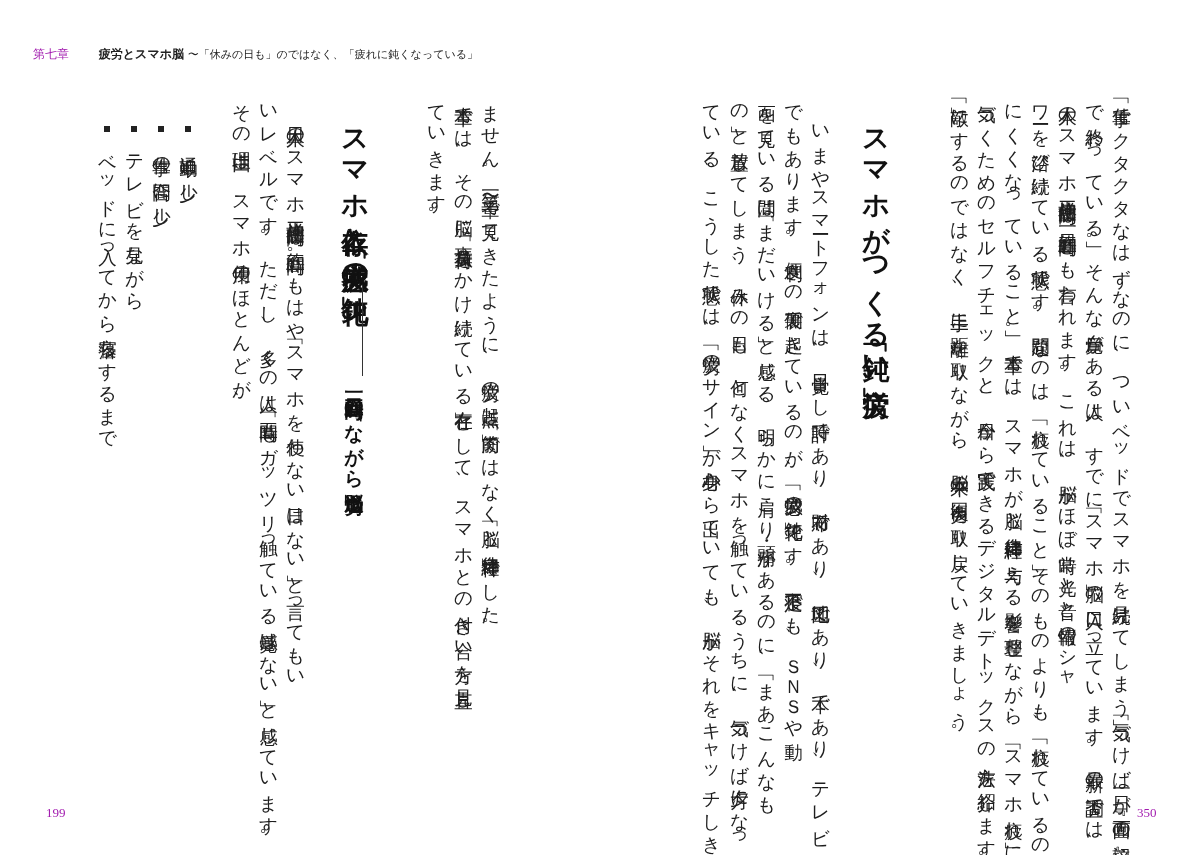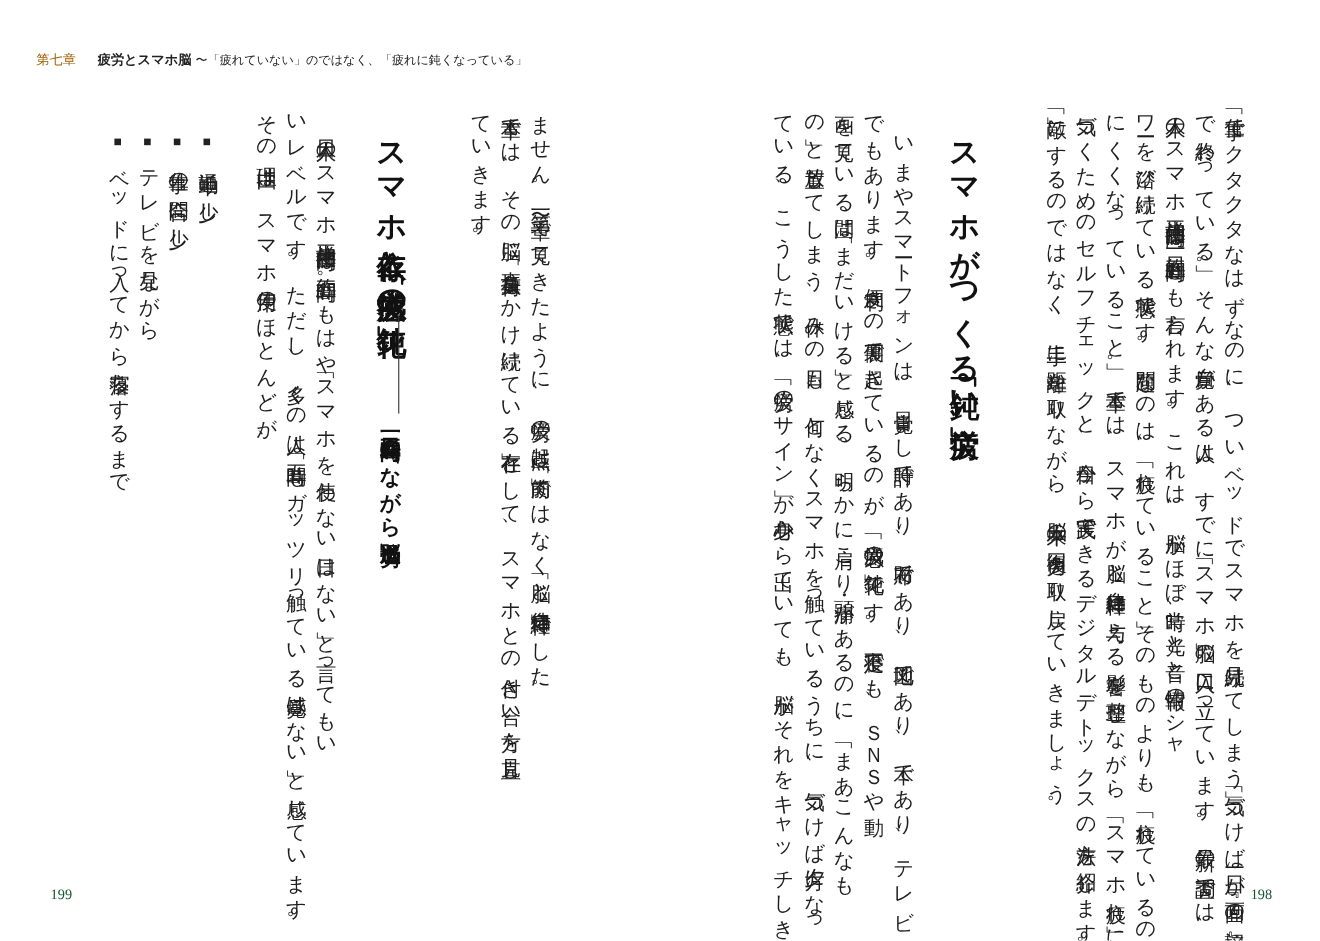--- a/index.html
+++ b/index.html
@@ -4,24 +4,24 @@
 <style>
   html, body { margin: 0; padding: 0; }
   body {
     width: 1200px; height: 855px; background: #ffffff; position: relative; overflow: hidden;
     font-family: "DejaVu Serif", "Liberation Serif", serif; color: #1a1a1a;
   }
   .running-head {
     position: absolute; left: 33px; top: 46px; font-size: 12px; white-space: nowrap;
     font-family: "DejaVu Sans", "Liberation Sans", sans-serif; color: #222;
   }
-  .running-head .chap { font-family: "DejaVu Serif", serif; color: #a16207; margin-right: 16px; font-weight: normal; }
+  .running-head .chap { font-family: "DejaVu Serif", serif; color: #a21caf; margin-right: 26px; font-weight: normal; }
   .running-head .title { font-weight: bold; margin-top: 48px; }
   .running-head .sub { font-size: 11px; }
-  .page-num { position: absolute; top: 805px; font-size: 13px; color: #14532d; font-family: "Liberation Serif", serif; }
+  .page-num { position: absolute; top: 805px; font-size: 13px; color: #a21caf; font-family: "Liberation Serif", serif; }
   .col {
     position: absolute; writing-mode: vertical-rl; font-size: 18.5px; line-height: 27px;
     letter-spacing: 1.5px; white-space: nowrap; color: #1e1e1e;
   }
   .heading {
     position: absolute; writing-mode: vertical-rl; font-size: 27px; font-weight: bold;
     white-space: nowrap; letter-spacing: 1px; color: #111;
     font-family: "DejaVu Sans", "Liberation Sans", sans-serif;
   }
   .subheading { font-size: 19px; font-weight: bold; font-family: "DejaVu Serif", serif; }
@@ -31,41 +31,41 @@
     white-space: nowrap; font-family: "DejaVu Sans", "Liberation Sans", sans-serif; color: #1e1e1e;
   }
   .bullet-mark { display: inline-block; width: 6px; height: 6px; background: #222; margin-bottom: 10px; }
 </style>
 </head>
 <body>
 
 <div class="running-head">
   <span class="chap">第七章</span>
   <span class="title">疲労とスマホ脳</span>
-  <span class="sub">〜「疲れていない」のではなく、「疲れに鈍くなっている」</span>
+  <span class="sub">〜「休みの日も」のではなく、「疲れに鈍くなっている」</span>
 </div>
 
 <div>
   <div class="col" style="left:1108px; top:92px;">「仕事でクタクタなはずなのに、ついベッドでスマホを見続けてしまう」「気づけば一日が『画面の記憶』</div>
   <div class="col" style="left:1081px; top:92px;">で終わっている」。そんな自覚がある人は、すでに「スマホ脳」の入口に立っています。最新の調査では、日</div>
   <div class="col" style="left:1054px; top:92px;">本人のスマホ平均使用時間は一日約五時間とも言われます。これは、脳がほぼ常時、光と音と情報のシャ</div>
   <div class="col" style="left:1027px; top:92px;">ワーを浴び続けている状態です。問題なのは、「疲れていること」そのものよりも、「疲れているのに気づき</div>
   <div class="col" style="left:1000px; top:92px;">にくくなっていること」。本章では、スマホが脳と自律神経に与える影響を整理しながら、「スマホ疲れ」に</div>
   <div class="col" style="left:973px; top:92px;">気づくためのセルフチェックと、今日から実践できるデジタルデトックスの方法を紹介します。スマホを</div>
   <div class="col" style="left:946px; top:92px;">「敵」にするのではなく、上手に距離を取りながら、脳本来の回復力を取り戻していきましょう。</div>
 
   <div class="heading" style="left:858px; top:112px;">スマホがつくる「鈍い疲労」</div>
 
   <div class="col" style="left:807px; top:112px;">いまやスマートフォンは、目覚まし時計であり、財布であり、地図であり、本であり、テレビ</div>
   <div class="col" style="left:780px; top:92px;">でもあります。便利さの裏側で起きているのが、「疲労感の鈍化」です。寝不足でも、ＳＮＳや動</div>
   <div class="col" style="left:753px; top:92px;">画を見ている間は「まだいける」と感じる、明らかに肩こり・頭痛があるのに、「まあこんなも</div>
   <div class="col" style="left:726px; top:92px;">の」と放置してしまう、休みの日も、何となくスマホを触っているうちに、気づけば夕方になっ</div>
   <div class="col" style="left:698px; top:92px;">ている、こうした状態では、「疲労のサイン」が心身から出ていても、脳がそれをキャッチしきれ</div>
 
-  <div class="page-num" style="left:1137px;">198</div>
+  <div class="page-num" style="left:1137px;">350</div>
 </div>
 
 <div>
   <div class="col" style="left:477px; top:92px;">ません。第一〜二章で見てきたように、疲労の起点は「筋肉」ではなく「脳と自律神経」でした。</div>
   <div class="col" style="left:450px; top:92px;">本章では、その脳に「直接負荷をかけ続けている存在」として、スマホとの付き合い方を見直し</div>
   <div class="col" style="left:423px; top:92px;">ていきます。</div>
 
   <div class="heading" style="left:337px; top:112px;">
     <span>スマホ依存と「疲労感の鈍化」</span><span class="dash"></span><span class="subheading">一日五時間の「ながら脳過労」</span>
   </div>

